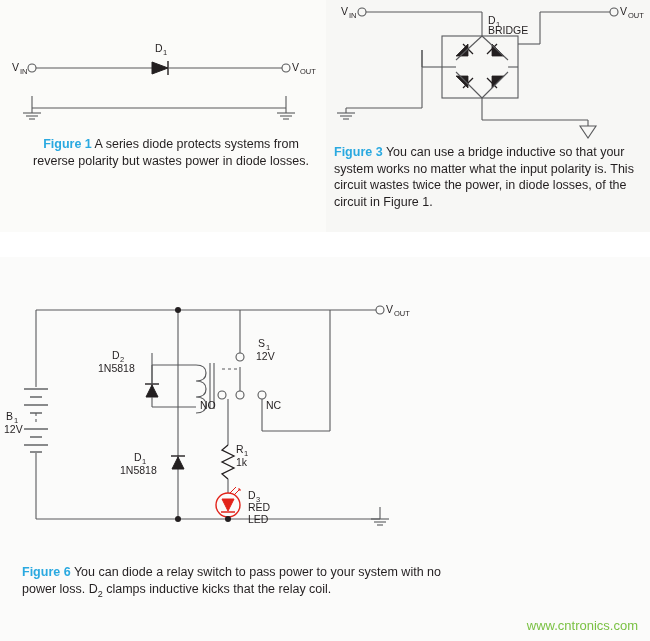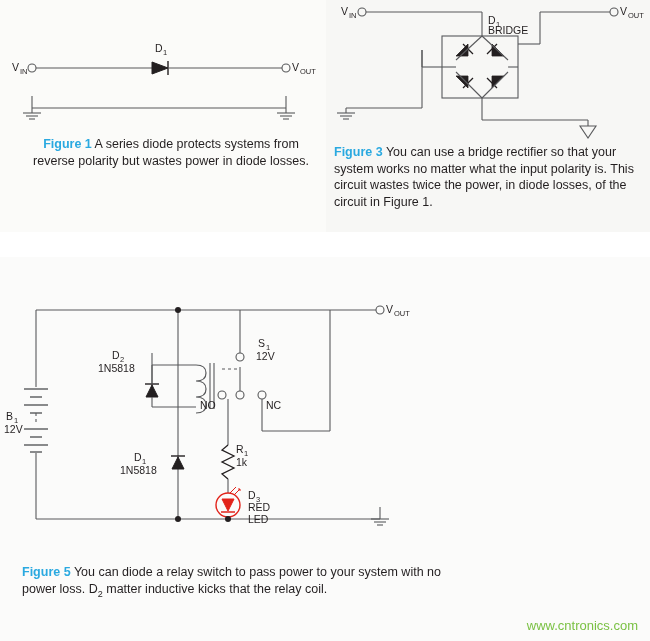--- a/index.html
+++ b/index.html
@@ -202,21 +202,21 @@
       <text x="23" y="18" class="lbl-sub">IN</text>
       <text x="294" y="15" class="lbl">V</text>
       <text x="302" y="18" class="lbl-sub">OUT</text>
       <text x="162" y="24" class="lbl">D</text>
       <text x="170" y="27" class="lbl-sub">1</text>
       <text x="162" y="34" class="lbl">BRIDGE</text>
     </svg>
 
     <div class="caption" style="left:8px; top:144px; width:306px;">
       <span class="figlabel">Figure 3</span>
-      <span>You can use a bridge rectifier so that</span>
+      <span>You can use a bridge inductive so that</span>
       <span>your system works no matter what the input</span>
       <span>polarity is. This circuit wastes twice the power, in</span>
       <span>diode losses, of the circuit in Figure 1.</span>
     </div>
   </div>
 
   <div class="sep"></div>
 
   <div class="panel" id="panel-fig3">
     <svg width="650" height="300" viewBox="0 0 650 300">
@@ -337,21 +337,21 @@
       <text x="248" y="242" class="lbl">D</text>
       <text x="256" y="245" class="lbl-sub">3</text>
       <text x="248" y="254" class="lbl">RED</text>
       <text x="248" y="266" class="lbl">LED</text>
 
       <text x="386" y="56" class="lbl">V</text>
       <text x="394" y="59" class="lbl-sub">OUT</text>
     </svg>
 
     <div class="caption" style="left:22px; top:307px; width:430px;">
-      <span class="figlabel">Figure 5</span>
+      <span class="figlabel">Figure 6</span>
       <span>You can diode a relay switch to pass power to your</span>
-      <span>system with no power loss. D</span><span class="sub">2</span><span> matter inductive kicks</span>
+      <span>system with no power loss. D</span><span class="sub">2</span><span> clamps inductive kicks</span>
       <span>that the relay coil.</span>
     </div>
   </div>
 
   <div class="watermark">www.cntronics.com</div>
 </div>
 
 </body></html>

